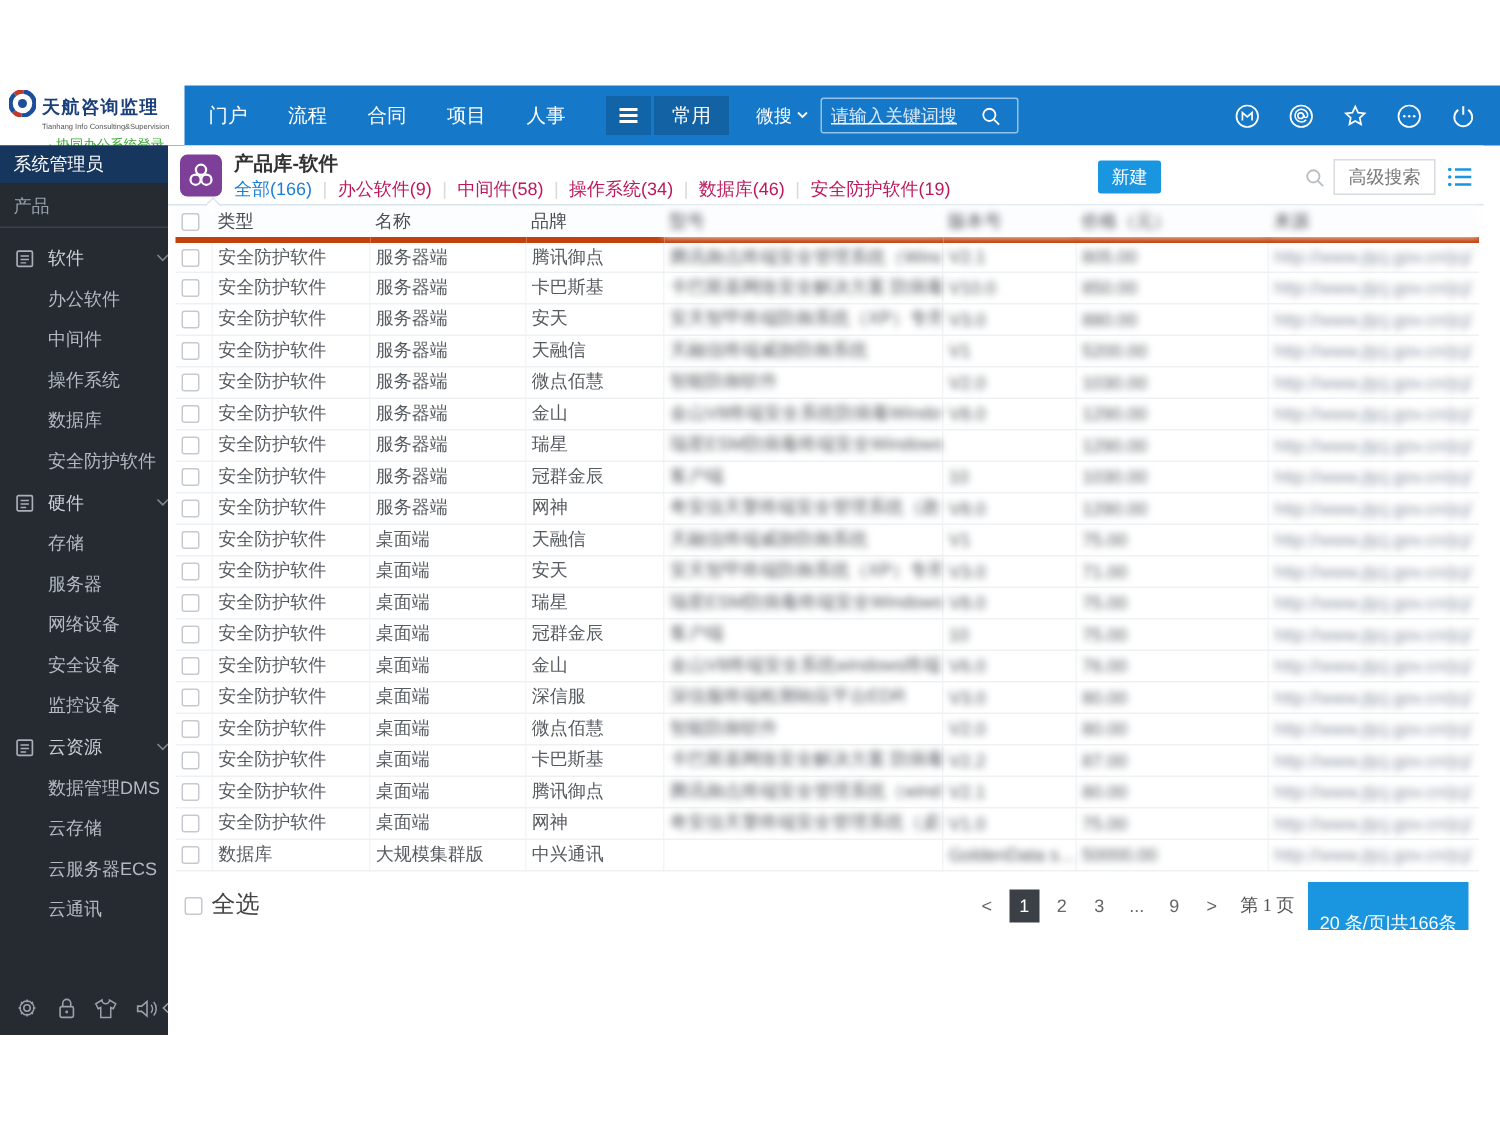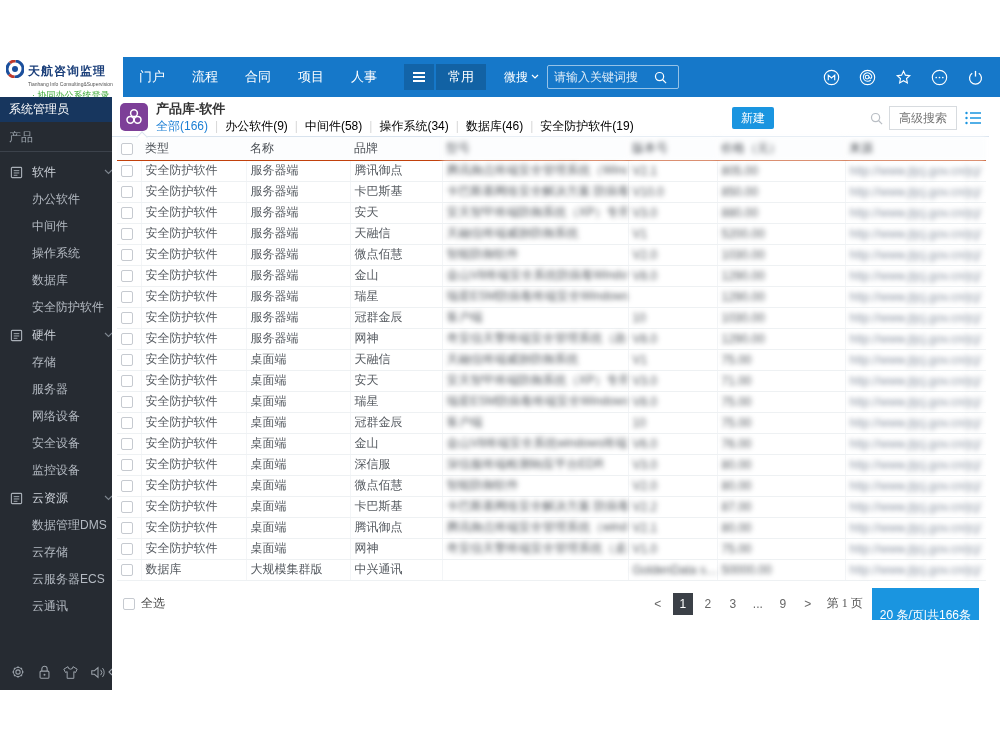--- a/index.html
+++ b/index.html
@@ -16,21 +16,21 @@
   
   .topbar { position:absolute; left:123px; top:57px; width:877px; height:40px; background:var(--topbar,#1678c9); display:flex; align-items:center; color:#fff; }
   .nav-items { display:flex; align-items:center; padding-left:16px; }
   .nav-item { font-size:13px; margin-right:27px; cursor:pointer; }
   .nav-menu-box { width:30px; height:26px; background:rgba(0,0,0,.16); display:flex; align-items:center; justify-content:center; margin-right:2px; }
   .nav-menu-box .bar { display:block; width:12px; height:1.5px; background:#fff; margin:1.5px 0; }
   .nav-active { height:26px; line-height:26px; padding:0 12px; background:rgba(0,0,0,.18); font-size:13px; margin-right:10px; }
   .search-zone { display:flex; align-items:center; margin-left:8px; }
   .search-cat { font-size:12px; display:flex; align-items:center; gap:3px; margin-right:8px; }
   .search-box { display:flex; align-items:center; border:1px solid rgba(255,255,255,.55); border-radius:2px; height:24px; padding:0 6px; width:132px; }
-  .search-box input { background:transparent; border:none; outline:none; color:#fff; font-size:12px; width:100px; font-family:inherit; }
+  .search-box input { background:transparent; border:none; outline:none; color:#fff; font-size:12px; width:100px; font-family:inherit;text-decoration:underline; }
   .search-box input::placeholder { color:rgba(255,255,255,.85); }
   .top-icons { margin-left:auto; display:flex; align-items:center; gap:19px; padding-right:16px; }
   .top-icons svg { display:block; cursor:pointer; }
 
   
   .sidebar { position:absolute; left:0; top:97px; width:123px; height:593px; background:#262b32; font-size:12px; }
   .side-role { height:25px; line-height:25px; background:#17365e; color:#fff; padding-left:9px; }
   .side-section { height:30px; line-height:30px; color:#99a1aa; padding-left:9px; border-bottom:1px solid #3c424b; }
   .side-groups { padding-top:6px; }
   .grp-head { height:28px; display:flex; align-items:center; padding:0 10px; color:#ccd1d8; cursor:pointer; }
@@ -39,42 +39,42 @@
   .side-footer { position:absolute; bottom:0; left:0; width:123px; height:36px; display:flex; align-items:center; justify-content:space-evenly; }
   .side-footer svg { cursor:pointer; }
 
   
   .main { position:absolute; left:112px; top:97px; width:877px; height:593px; background:#fff; }
   .main-header { position:relative; height:40px; border-bottom:1px solid #d8e3ee; }
   .app-icon { position:absolute; left:8px; top:6px; width:28px; height:28px; background:#7d3f98; border-radius:5px; display:flex; align-items:center; justify-content:center; }
   .mh-text { position:absolute; left:44px; top:4px; }
   .mh-title { font-size:13px; font-weight:bold; color:#333; line-height:16px; }
   .filters { font-size:12px; line-height:18px; white-space:nowrap; }
-  .filter { color:#000000; cursor:pointer; }
+  .filter { color:#be185d; cursor:pointer; }
   .filter.active { color:#1b7fd4; }
   .fsep { color:#d8d8d8; margin:0 7px; }
   .notch { position:absolute; left:26px; bottom:-5px; width:8px; height:8px; background:#fff; border-left:1px solid #d8e3ee; border-top:1px solid #d8e3ee; transform:rotate(45deg); }
   .mh-controls { position:absolute; right:8px; top:9px; display:flex; align-items:center; }
   .btn-new { height:22px; padding:0 9px; background:var(--accent,#1a95e0); color:#fff; font-size:12px; border:none; border-radius:2px; cursor:pointer; font-family:inherit; }
   .quick-search { width:96px; height:22px; border:none; outline:none; font-size:12px; padding:0 4px; font-family:inherit; }
   .btn-adv { height:24px; padding:0 9px; background:#fff; border:1px solid #d7dbdf; color:#777; font-size:12px; cursor:pointer; font-family:Liberation Serif, serif; }
   .list-icon { margin-left:8px; cursor:pointer; }
 
   
   table.grid { width:869px; margin-left:5px; border-collapse:collapse; table-layout:fixed; font-size:12px; }
-  .grid th { height:23px; text-align:left; font-weight:normal; color:#4a4f55; padding:0 4px; border-bottom:1px solid #c2410c; background:#fcfdfe; overflow:hidden; white-space:nowrap; }
+  .grid th { height:23px; text-align:left; font-weight:normal; color:#4a4f55; padding:0 4px; border-bottom:4px solid #c2410c; background:#fcfdfe; overflow:hidden; white-space:nowrap; }
   .grid td { height:21px; color:#565b61; padding:0 4px; border-bottom:1px solid #eef1f3; overflow:hidden; white-space:nowrap; border-right:1px solid #f3f5f7; }
   .grid td:last-child { border-right:none; }
   .cb { display:inline-block; width:12px; height:12px; border:1px solid #c6cad0; border-radius:2px; background:#fff; vertical-align:middle; cursor:pointer; }
   .bl { filter:blur(2.4px); color:#75797e; }
   .bl.url { color:#8d96a4; }
 
   
   .list-footer { display:flex; align-items:center; margin-top:7px; padding:0 10px 0 11px; }
-  .select-all { display:flex; align-items:center; gap:6px; font-size:12px; color:#444; }
+  .select-all { display:flex; align-items:center; gap:6px; font-size:16px; color:#444; }
   .pager { margin-left:auto; display:flex; align-items:center; gap:5px; font-size:12px; color:#666; }
   .pg { min-width:20px; height:22px; line-height:22px; text-align:center; cursor:pointer; padding:0 2px; }
   .pg.active { background:#3b4047; color:#fff; }
   .pg.dots { cursor:default; }
   .pg-jump { margin:0 4px; color:#555;font-family:Liberation Serif, serif; }
   .pg-badge { background:var(--accent,#1a95e0); color:#fff; height:22px; line-height:22px; padding:16px 8px; cursor:pointer; }
 </style>
 </head>
 <body>
 

